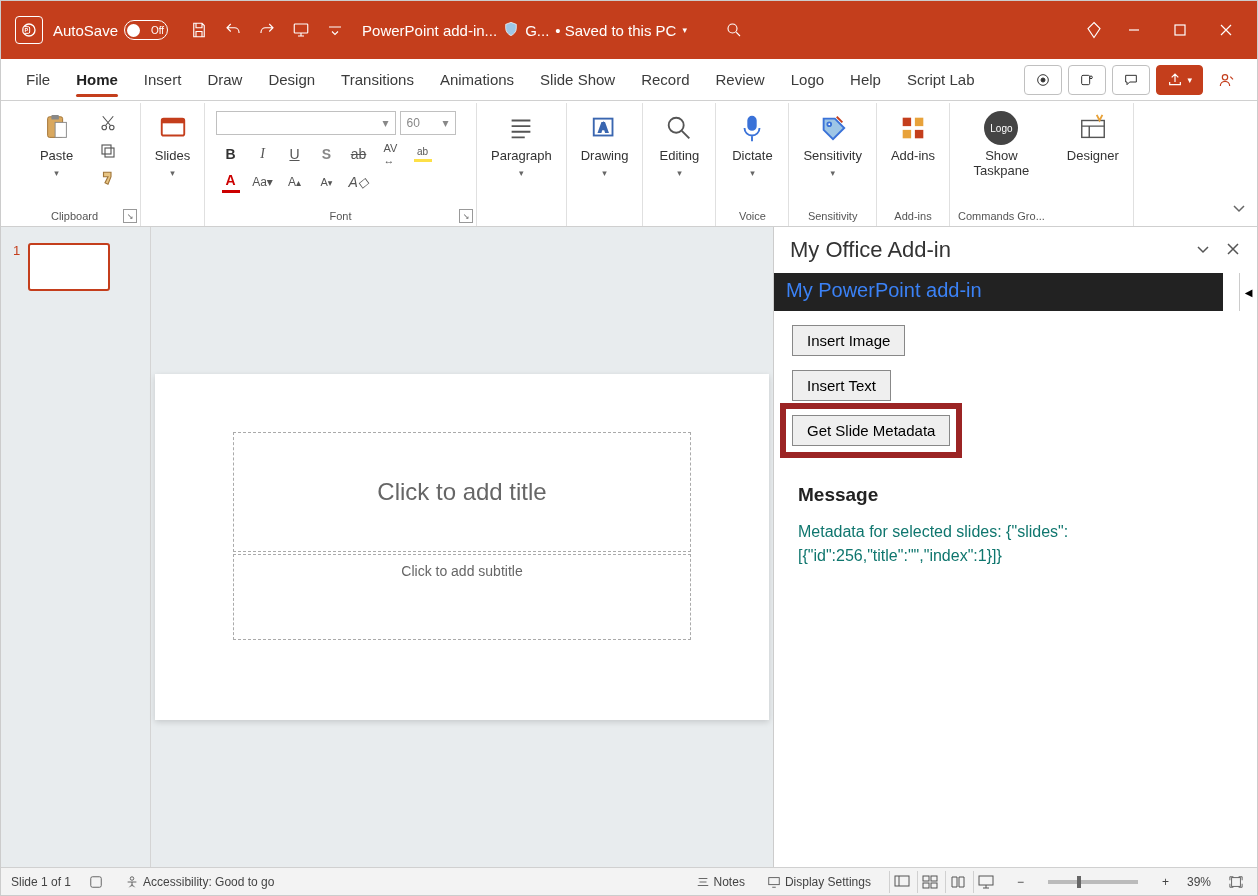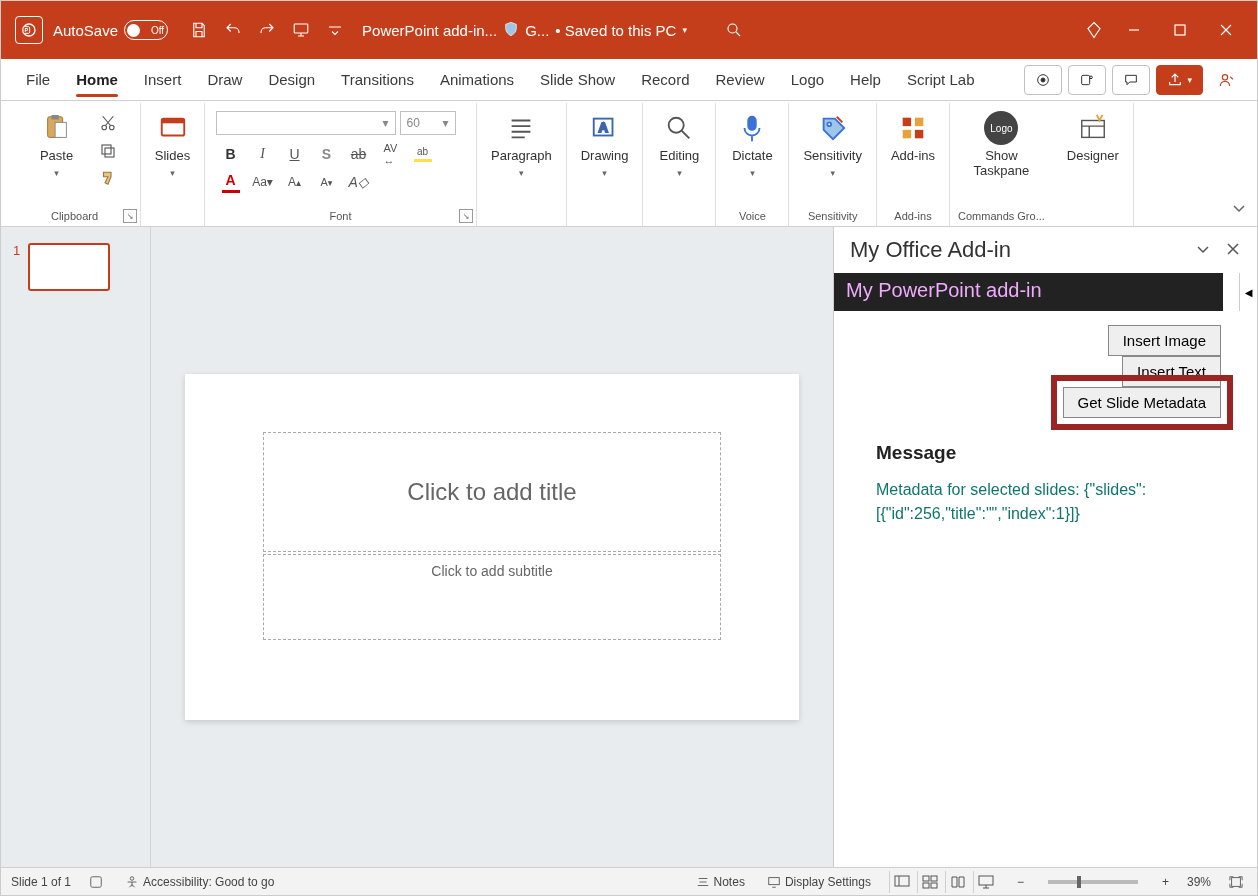--- a/index.html
+++ b/index.html
@@ -67,28 +67,28 @@
 .thumb-wrap { display: flex; gap: 8px; }
 .thumb-num { font-size: 13px; color: #c43e1c; }
 .thumb { width: 82px; height: 48px; background: #fff; border: 2px solid #c43e1c; border-radius: 3px; }
 
 .stage { flex: 1; display: flex; align-items: center; justify-content: center; background: #e8ecee; }
 .slide { width: 614px; height: 346px; background: #fff; box-shadow: 0 2px 6px rgba(0,0,0,.15); position: relative; }
 .placeholder-title { position: absolute; left: 78px; top: 58px; right: 78px; height: 120px; border: 1px dashed #aaa; display: flex; align-items: center; justify-content: center; font-size: 24px; color: #666; }
 .placeholder-sub { position: absolute; left: 78px; top: 180px; right: 78px; height: 86px; border: 1px dashed #aaa; display: flex; align-items: flex-start; justify-content: center; padding-top: 8px; font-size: 14px; color: #666; }
 
 
-.taskpane { width: 424px; background: #fff; border-left: 1px solid #ccc; display: flex; flex-direction: column; position: relative; }
+.taskpane { width: 484px; background: #fff; border-left: 1px solid #ccc; display: flex; flex-direction: column; position: relative; }
 .tp-header { display: flex; align-items: center; padding: 10px 16px; font-size: 22px; color: #333; }
 .tp-header-actions { margin-left: auto; display: flex; gap: 14px; }
 .tp-header-actions svg { width: 16px; height: 16px; stroke: #555; fill: none; stroke-width: 1.5; }
-.tp-titlebar { background: #222; color: #f0abfc; padding: 6px 12px; font-size: 20px; margin: 0 16px 0 0; }
+.tp-titlebar { background: #222; color: #3b82f6; padding: 6px 12px; font-size: 20px; margin: 0 16px 0 0; }
 .tp-titlebar-wrap { display: flex; }
 .tp-collapse { width: 18px; border-left: 1px solid #ccc; display: flex; align-items: center; justify-content: center; font-size: 10px; height: 38px; }
-.tp-body { padding: 14px 36px; display: flex; flex-direction: column; align-items: flex-end; }
+.tp-body { padding: 14px 18px; display: flex; flex-direction: column; align-items: flex-start; gap: 14px; }
 .tp-btn { border: 1px solid #888; background: #efefef; padding: 6px 14px; font-size: 15px; cursor: pointer; }
 .tp-btn-hl { outline: 6px solid #9b2424; outline-offset: 6px; }
 .tp-msg { align-self: stretch; margin: 24px 6px 0; }
 .tp-msg h3 { font-size: 19px; font-weight: 700; margin-bottom: 14px; color: #222; }
 .tp-msg p { font-size: 16px; color: #0f766e; line-height: 1.5; }
 
 
 .statusbar { height: 28px; background: #f3f3f3; border-top: 1px solid #d0d0d0; display: flex; align-items: center; padding: 0 10px; font-size: 12px; color: #444; gap: 14px; }
 .statusbar .spacer { flex: 1; }
 .sb-btn { display: flex; align-items: center; gap: 4px; padding: 0 4px; }

